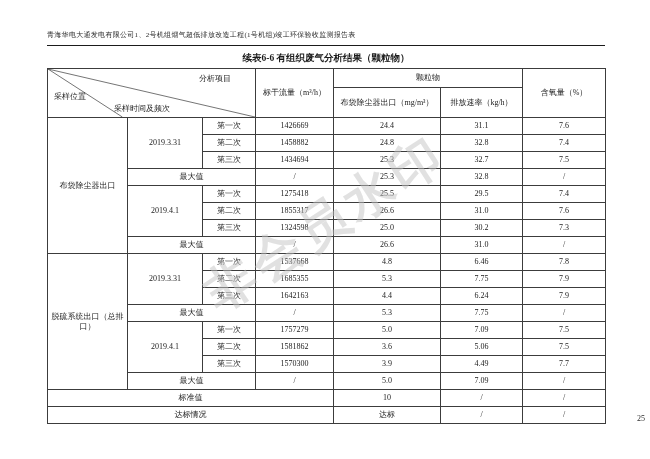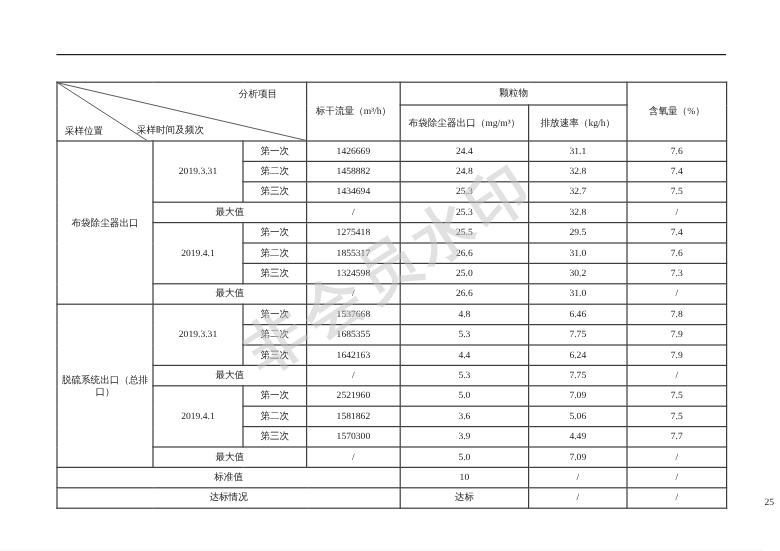--- a/index.html
+++ b/index.html
@@ -35,21 +35,21 @@
     text-align:center;vertical-align:middle;
     padding:0 1px;height:16px;line-height:1.15;
     overflow:hidden;
   }
   tr.hrow1 td{height:18px;margin-left:12px;}
   tr.hrow2 td{height:29px;}
   td.corner{position:relative;padding:0;}
   .corner-svg{position:absolute;left:0;top:0;width:100%;height:100%;}
   .corner-lbl{position:absolute;font-size:8px;white-space:nowrap;}
   .lbl-top{right:24px;top:5px;}
-  .lbl-left{left:6px;bottom:3px;text-align:right;}
+  .lbl-left{left:6px;bottom:16px;text-align:right;}
   .lbl-mid{left:66px;bottom:4px;}
   td.loc{line-height:1.4;}
   .watermark{
     position:absolute;left:105px;top:190px;width:440px;
     text-align:center;
     font-size:50px;letter-spacing:5px;font-weight:bold;
     color:#c4c4c4;opacity:0.5;
     transform:rotate(-33deg);
     pointer-events:none;
     white-space:nowrap;
@@ -57,22 +57,24 @@
   .page-number{
     position:absolute;left:47px;top:414px;width:558px;
     text-align:right;font-size:8px;color:#2a2a2a;padding-left:40px;
   }
 </style>
 </head>
 <body>
 
 <div class="page">
 
+  <div class="doc-header">青海华电大通发电有限公司1、2号机组烟气超低排放改造工程(1号机组)竣工环保验收监测报告表</div>
   <div class="header-rule"></div>
 
+  <div class="table-title">续表6-6  有组织废气分析结果（颗粒物）</div>
 
   <table class="results">
     <colgroup>
       <col style="width:80px">
         <col style="width:75px">
         <col style="width:53px">
       <col style="width:78px">
         <col style="width:107px">
         <col style="width:82px">
         <col style="width:83px">
@@ -184,21 +186,21 @@
     <tr>
       <td colspan="2">最大值</td>
       <td>/</td>
       <td>5.3</td>
       <td>7.75</td>
       <td>/</td>
     </tr>
     <tr>
       <td rowspan="3">2019.4.1</td>
       <td>第一次</td>
-      <td>2521960</td>
+      <td>1757279</td>
       <td>5.0</td>
       <td>7.09</td>
       <td>7.5</td>
     </tr>
     <tr>
       <td>第二次</td>
       <td>1581862</td>
       <td>3.6</td>
       <td>5.06</td>
       <td>7.5</td>

